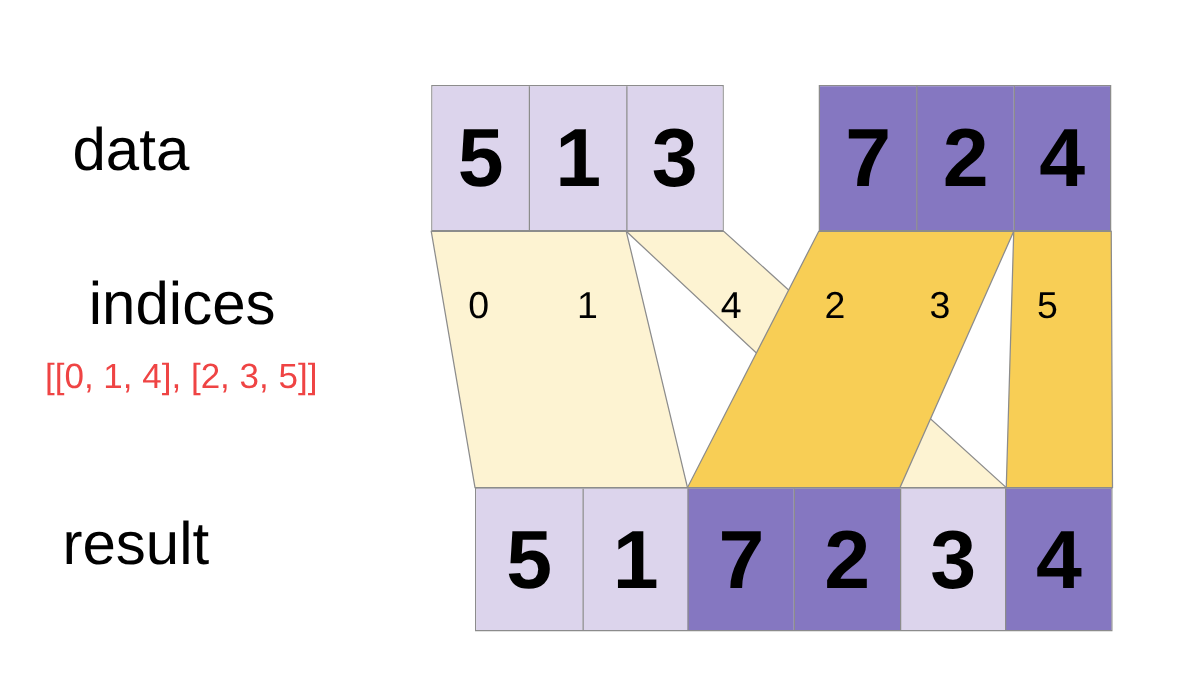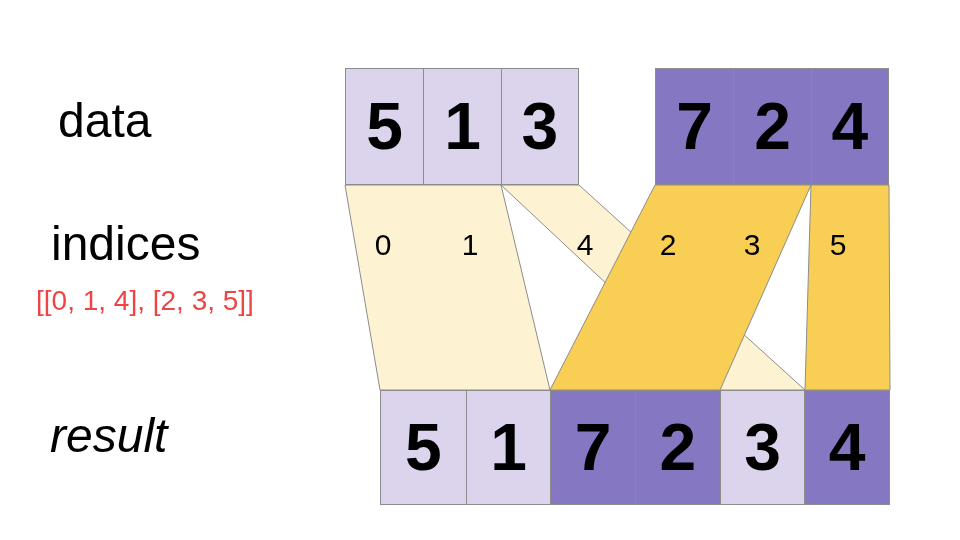--- a/index.html
+++ b/index.html
@@ -74,23 +74,23 @@
 <div id="stage">
 
   <svg class="bands" width="960" height="540">
     <polygon points="345,185 501,185 550,390 380,390" stroke="#8c8c8c" stroke-width="1" fill="#fdf3d2"></polygon>
     <polygon points="501,185 579,185 805,390 720,390" stroke="#8c8c8c" stroke-width="1" fill="#fdf3d2"></polygon>
     <polygon points="655,185 811,185 720,390 550,390" stroke="#8c8c8c" stroke-width="1" fill="#f8ce55"></polygon>
     <polygon points="811,185 889,185 890,390 805,390" stroke="#8c8c8c" stroke-width="1" fill="#f8ce55"></polygon>
   </svg>
 
   <div class="row-label" style="left:58px; top:93px;">data</div>
-  <div class="row-label" style="left:51px; top:216px;">indices</div>
+  <div class="row-label" style="left:71px; top:216px;">indices</div>
   <div class="sub-label" style="left:36px; top:285px;">[[0, 1, 4], [2, 3, 5]]</div>
-  <div class="row-label" style="left:50px; top:408px;font-style:italic;">result</div>
+  <div class="row-label" style="left:50px; top:408px;">result</div>
 
   <div class="group data-group" style="left:345px; width:234px;">
     <div class="cell light">5</div>
     <div class="cell light">1</div>
     <div class="cell light">3</div>
   </div>
 
   <div class="group data-group" style="left:655px; width:234px;">
     <div class="cell dark">7</div>
     <div class="cell dark">2</div>

